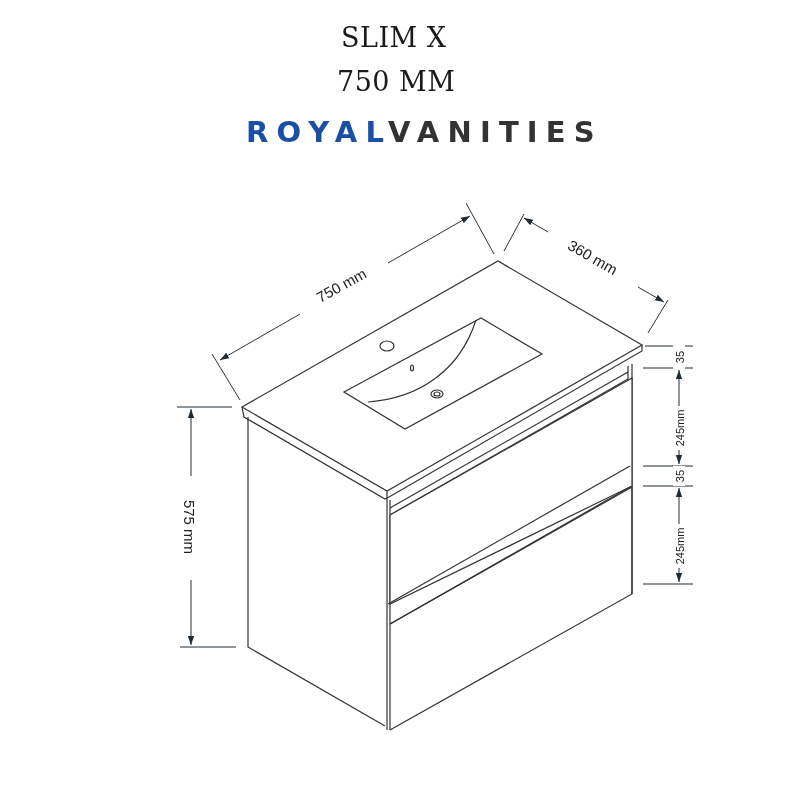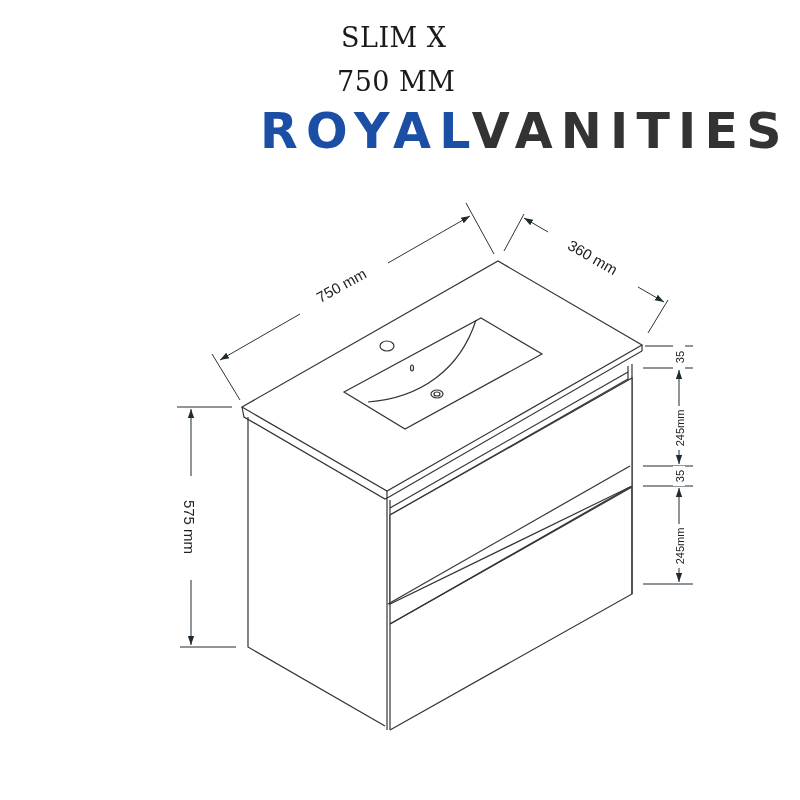--- a/index.html
+++ b/index.html
@@ -5,23 +5,23 @@
   html, body { margin: 0; padding: 0; background: #ffffff; }
   body { width: 800px; height: 800px; position: relative; overflow: hidden; font-family: "Liberation Sans", sans-serif; }
   .title {
     position: absolute; left: 0; width: 800px; text-align: left;
     font-family: "DejaVu Serif", "Liberation Serif", serif; color: #1a1a1a;
     font-size: 27px; letter-spacing: 0.5px;
   }
   #title-line1 { top: 22px; left: 341px; }
   #title-line2 { top: 66px; left: 337px; }
   .brand {
-    position: absolute; top: 108px; left: 260px;
+    position: absolute; top: 108px; left: 246px;
     font-family: "DejaVu Sans", "Liberation Sans", sans-serif; font-weight: bold;
-    font-size: 49px; letter-spacing: 8.2px; line-height: 48px;
+    font-size: 29px; letter-spacing: 8.2px; line-height: 48px;
   }
   .brand .royal { color: #1b4fa5; }
   .brand .vanities { color: #333333; }
   svg.drawing { position: absolute; left: 0; top: 0; }
   .dim-text { font-family: "Liberation Sans", sans-serif; fill: #222; }
 </style>
 </head>
 <body>
 
 <div id="title-line1" class="title">SLIM X</div>

